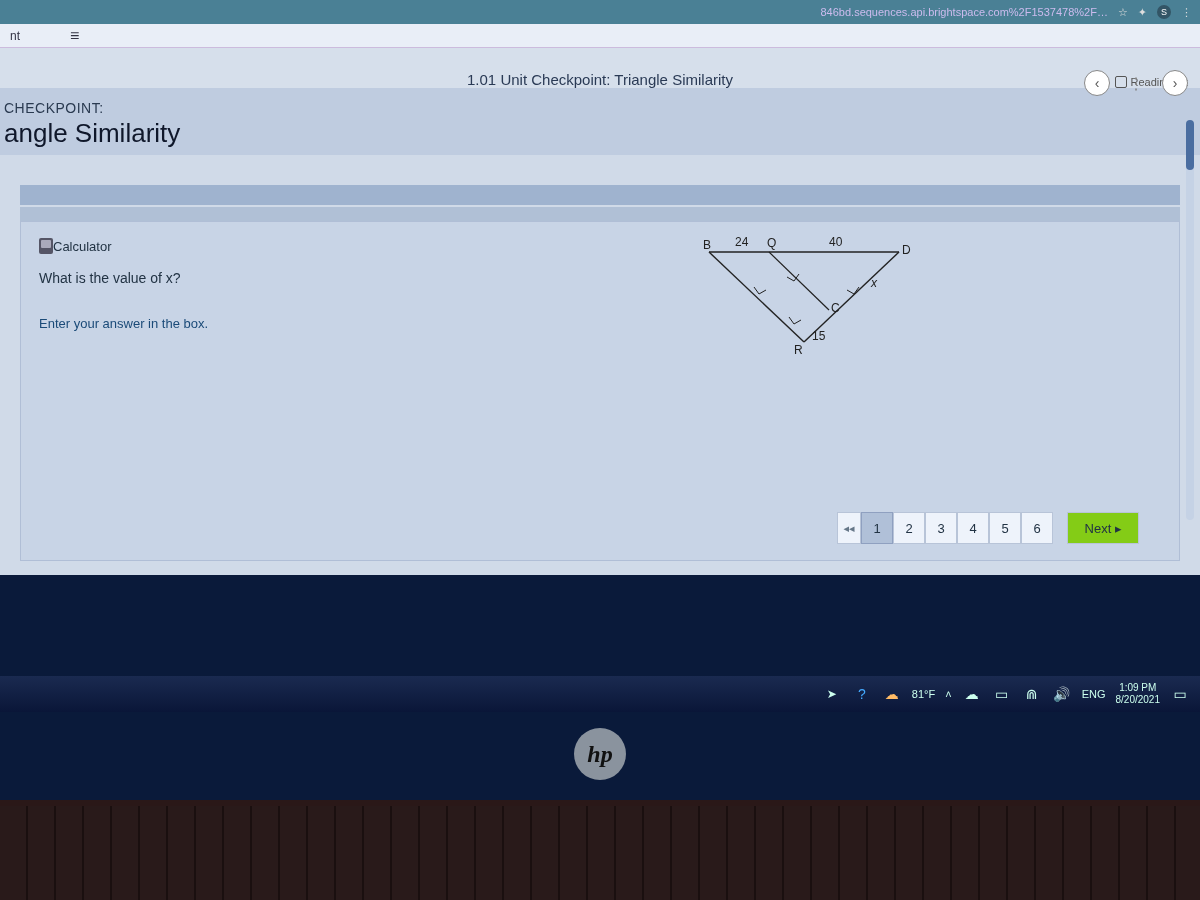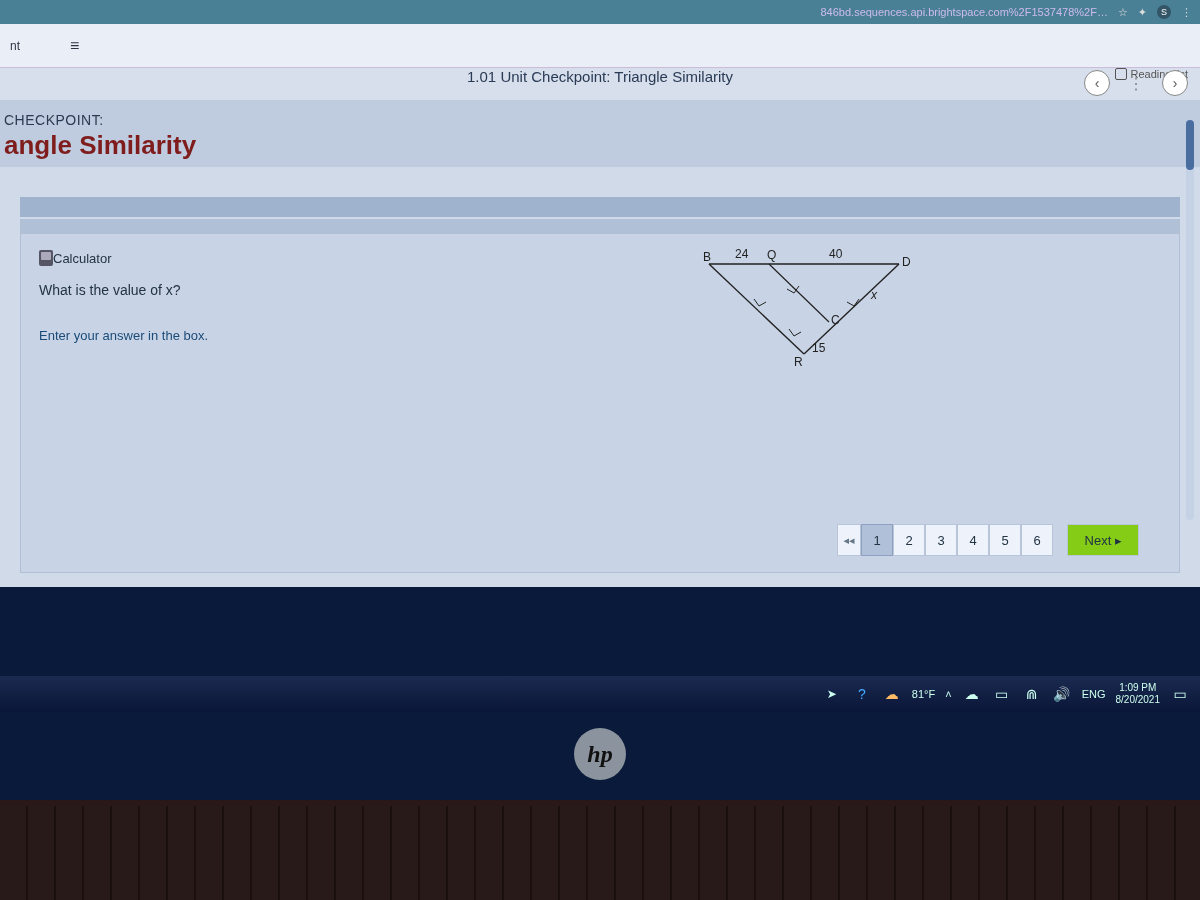--- a/index.html
+++ b/index.html
@@ -1,29 +1,29 @@
 <!DOCTYPE html>
 <html><head>
 <meta charset="utf-8">
 <style>
 *{box-sizing:border-box;margin:0;padding:0;font-family:Arial,Helvetica,sans-serif}
 body{width:1200px;height:900px;background:#0a1a3a;overflow:hidden;position:relative}
 .browser-bar{height:24px;background:#4a8095;display:flex;align-items:center;padding:0 8px;color:#cbe;font-size:11px;justify-content:flex-end;gap:10px}
 .url-text{flex:1;text-align:right;white-space:nowrap;overflow:hidden}
 .star-icon{color:#ddd;cursor:pointer}
-.toolbar-row{height:44px;background:#e9eef7;display:flex;align-items:center;padding:0 10px;border-bottom:1px solid #cbd}
+.toolbar-row{height:24px;background:#e9eef7;display:flex;align-items:center;padding:0 10px;border-bottom:1px solid #cbd}
 .hamburger-icon{font-size:16px;color:#334;cursor:pointer;margin-left:50px}
-.title-bar{height:32px;background:#d6dfeb;display:flex;align-items:flex-start;justify-content:center;color:#2a3a55;font-size:15px;font-weight:500;position:relative}
+.title-bar{height:40px;background:#d6dfeb;display:flex;align-items:flex-end;justify-content:center;color:#2a3a55;font-size:15px;font-weight:500;position:relative}
 .reading-list{position:absolute;right:12px;font-size:11px;color:#555;display:flex;align-items:center;gap:4px;cursor:pointer}
 .reading-list .icon{width:12px;height:12px;border:1.2px solid #555;border-radius:2px}
 .nav-arrows{position:absolute;right:12px;top:70px;display:flex;gap:18px;align-items:center}
 .arrow-btn{width:26px;height:26px;border:1.5px solid #888;border-radius:50%;display:flex;align-items:center;justify-content:center;color:#555;cursor:pointer;background:#fff;font-size:14px}
 .checkpoint-header{padding:12px 4px 6px;background:#bfcce0}
 .ch-label{font-size:14px;color:#2a3a50;letter-spacing:.5px}
-.ch-title{font-size:26px;color:#7f1d1d;font-weight:700;margin-top:2px}
+.ch-title{font-size:26px;color:#0f172a;font-weight:400;margin-top:2px}
 .content-wrap{background:#d0dae8;padding:30px 20px 14px}
 .band{height:20px;background:#9fb3cf}
 .question-card{background:#c8d4e6;border:1px solid #b0bed6;padding:16px 18px 22px;position:relative;min-height:340px}
 .calc-row{display:flex;align-items:center;gap:0;color:#234;font-size:13px;margin-bottom:16px;cursor:pointer}
 .calc-icon{width:14px;height:16px;background:#556;border-radius:2px;display:inline-block;position:relative}
 .calc-icon::after{content:"";position:absolute;inset:2px 2px 6px;background:#aab;border-radius:1px}
 .q-text{color:#234;font-size:14px;margin-bottom:30px}
 .instruction{color:#1a4a78;font-size:13px;margin-bottom:30px}
 .answer-row{display:flex;align-items:center;gap:8px}
 .answer-input{width:50px;height:24px;border:1.5px solid #222;background:#fff;text-align:center;font-size:13px}

